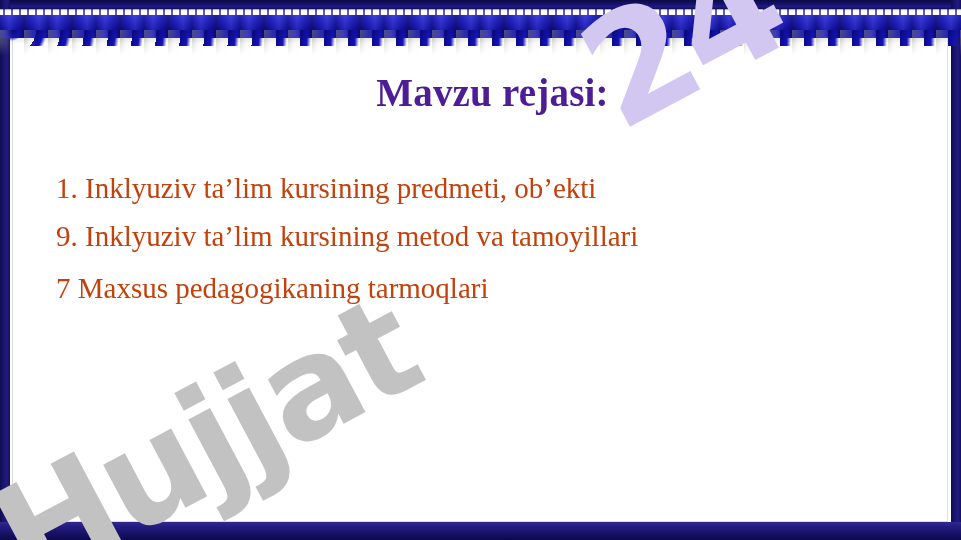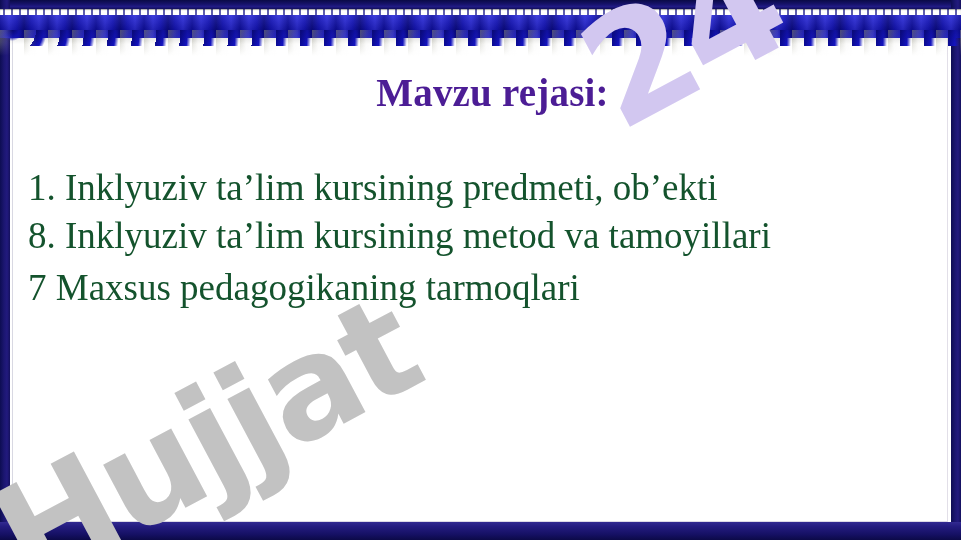--- a/index.html
+++ b/index.html
@@ -154,24 +154,25 @@
     color: #4c1d95;
     letter-spacing: .2px;
     padding-left: 12px;
   }
   .body-list {
     position: absolute;
     left: 14px; top: 118px;
     width: 900px;
   }
   .body-line {
-    font-size: 37px;
-    color: #14532d;
+    font-size: 29px;
+    color: #c2410c;
     line-height: 48px;
     white-space: nowrap;
+    margin-left: 28px;
   }
   .body-line.gap { margin-top: 4px; }
 </style>
 </head>
 <body>
 
 <div id="slide">
 
   <div class="frame-top"></div>
   <div class="frame-left"></div>
@@ -188,18 +189,18 @@
   </div>
 
   <div class="wm-24">24</div>
   <div class="wm-hujjat">Hujjat</div>
 
   <div class="content">
     <div class="slide-title">Mavzu rejasi:</div>
 
     <div class="body-list">
       <div class="body-line">1. Inklyuziv ta’lim kursining predmeti, ob’ekti</div>
-      <div class="body-line">8. Inklyuziv ta’lim kursining metod va tamoyillari</div>
+      <div class="body-line">9. Inklyuziv ta’lim kursining metod va tamoyillari</div>
       <div class="body-line gap">7 Maxsus pedagogikaning tarmoqlari</div>
     </div>
   </div>
 
 </div>
 
 </body></html>

